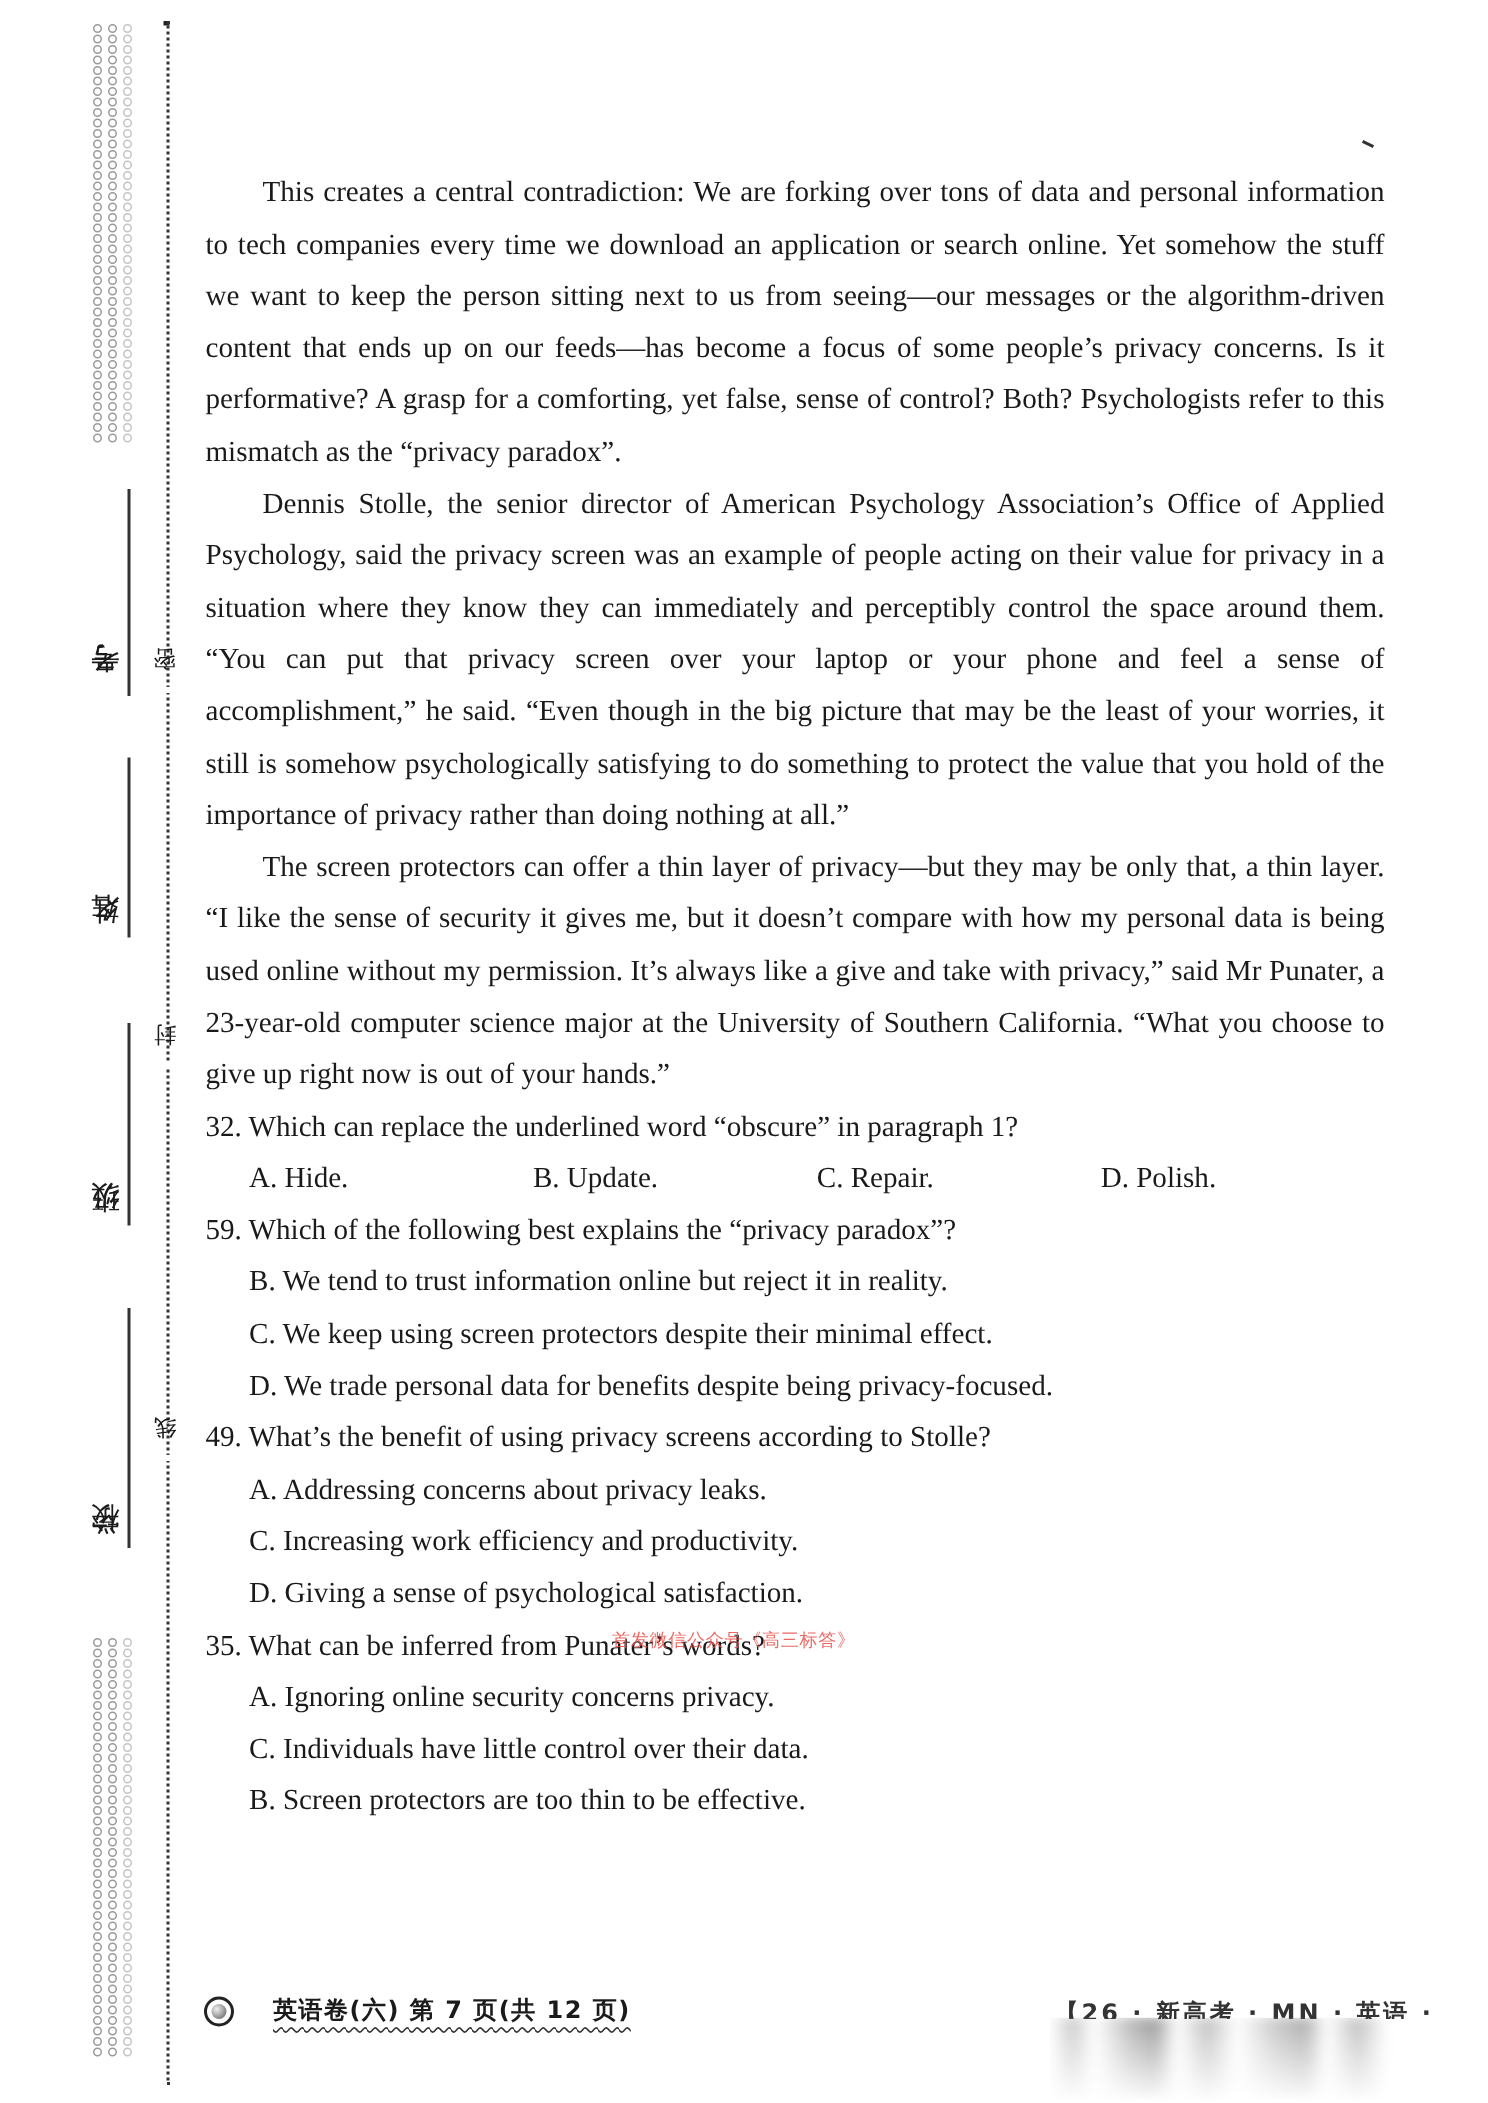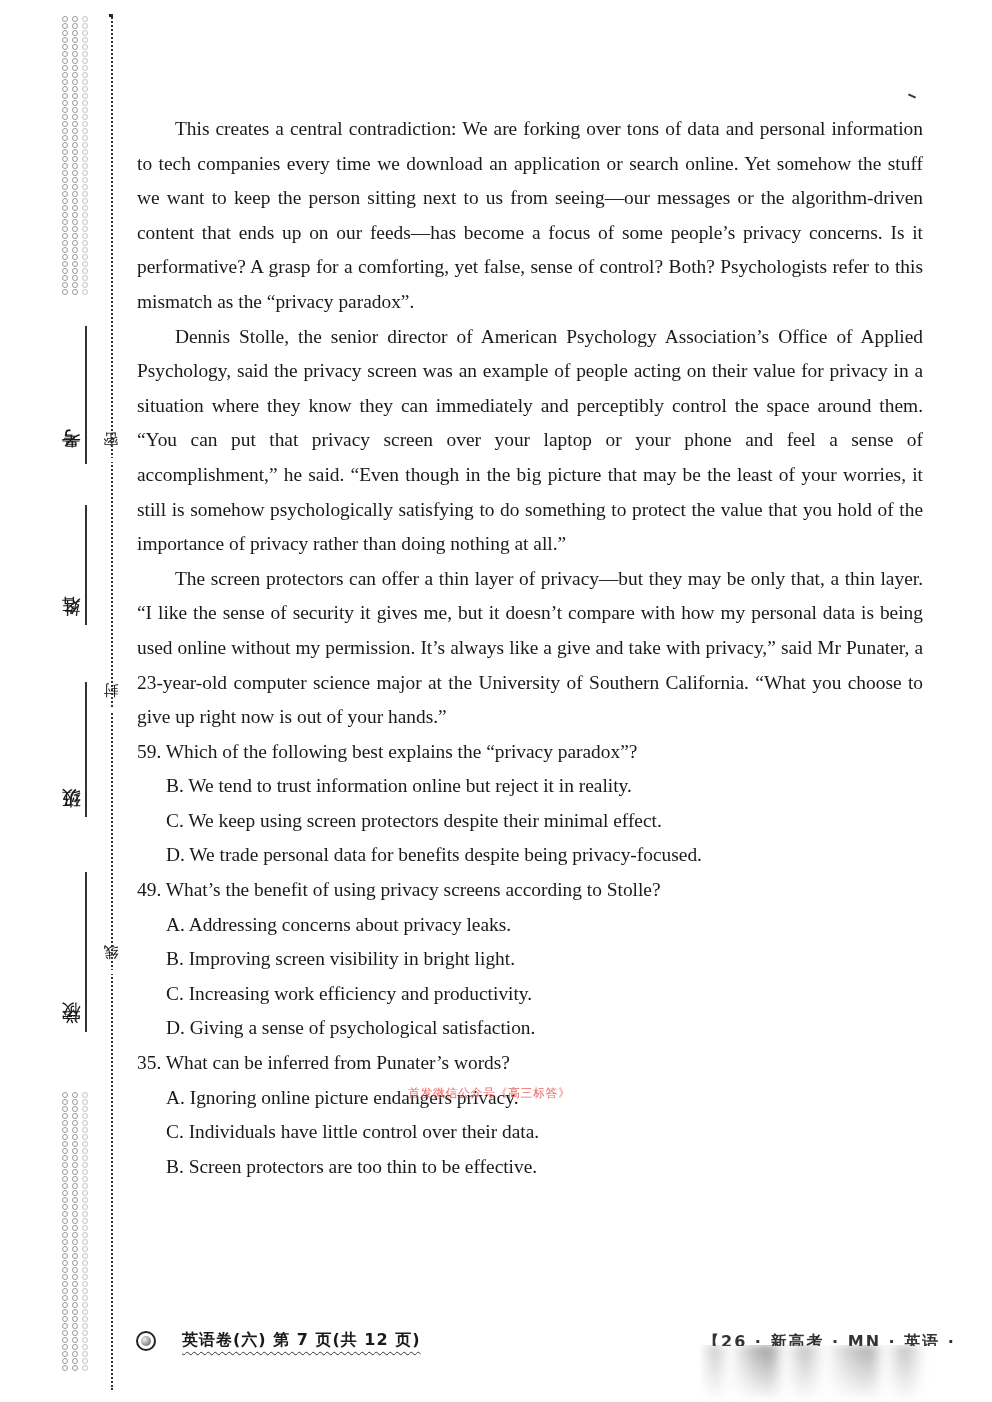--- a/index.html
+++ b/index.html
@@ -315,39 +315,47 @@
 <div class="seal-char" style="top:708px;">封</div>
 <div class="seal-char" style="top:970px;">线</div>
 
 <div class="corner-mark"></div>
 
 <div class="content">
   <p class="para">This creates a central contradiction: We are forking over tons of data and personal information to tech companies every time we download an application or search online. Yet somehow the stuff we want to keep the person sitting next to us from seeing—our messages or the algorithm-driven content that ends up on our feeds—has become a focus of some people’s privacy concerns. Is it performative? A grasp for a comforting, yet false, sense of control? Both? Psychologists refer to this mismatch as the “privacy paradox”.</p>
   <p class="para">Dennis Stolle, the senior director of American Psychology Association’s Office of Applied Psychology, said the privacy screen was an example of people acting on their value for privacy in a situation where they know they can immediately and perceptibly control the space around them. “You can put that privacy screen over your laptop or your phone and feel a sense of accomplishment,” he said. “Even though in the big picture that may be the least of your worries, it still is somehow psychologically satisfying to do something to protect the value that you hold of the importance of privacy rather than doing nothing at all.”</p>
   <p class="para">The screen protectors can offer a thin layer of privacy—but they may be only that, a thin layer. “I like the sense of security it gives me, but it doesn’t compare with how my personal data is being used online without my permission. It’s always like a give and take with privacy,” said Mr Punater, a 23-year-old computer science major at the University of Southern California. “What you choose to give up right now is out of your hands.”</p>
 
+  <div>
+    <p class="q">32. Which can replace the underlined word “obscure” in paragraph 1?</p>
+    <div class="opt-row">
+      <span>A. Hide.</span>
+      <span>B. Update.</span>
+      <span>C. Repair.</span>
+      <span>D. Polish.</span>
+    </div>
+  </div>
 
   <div>
     <p class="q">59. Which of the following best explains the “privacy paradox”?</p>
     <p class="opt">B. We tend to trust information online but reject it in reality.</p>
     <p class="opt">C. We keep using screen protectors despite their minimal effect.</p>
     <p class="opt">D. We trade personal data for benefits despite being privacy-focused.</p>
   </div>
 
   <div>
     <p class="q">49. What’s the benefit of using privacy screens according to Stolle?</p>
     <p class="opt">A. Addressing concerns about privacy leaks.</p>
-    <p class="opt">B. Improving screen visibility in bright light.</p>
     <p class="opt">C. Increasing work efficiency and productivity.</p>
     <p class="opt">D. Giving a sense of psychological satisfaction.</p>
   </div>
 
   <div>
     <p class="q">35. What can be inferred from Punater’s words?</p>
-    <p class="opt">A. Ignoring online picture endangers privacy.</p>
+    <p class="opt">A. Ignoring online security concerns privacy.</p>
     <p class="opt">C. Individuals have little control over their data.</p>
     <p class="opt">B. Screen protectors are too thin to be effective.</p>
   </div>
 </div>
 
 <div class="watermark">首发微信公众号《高三标答》</div>
 
 <div class="footer">
   <div class="footer-icon"></div>
   <span class="footer-text">英语卷(六)  第 7 页(共 12 页)</span>

